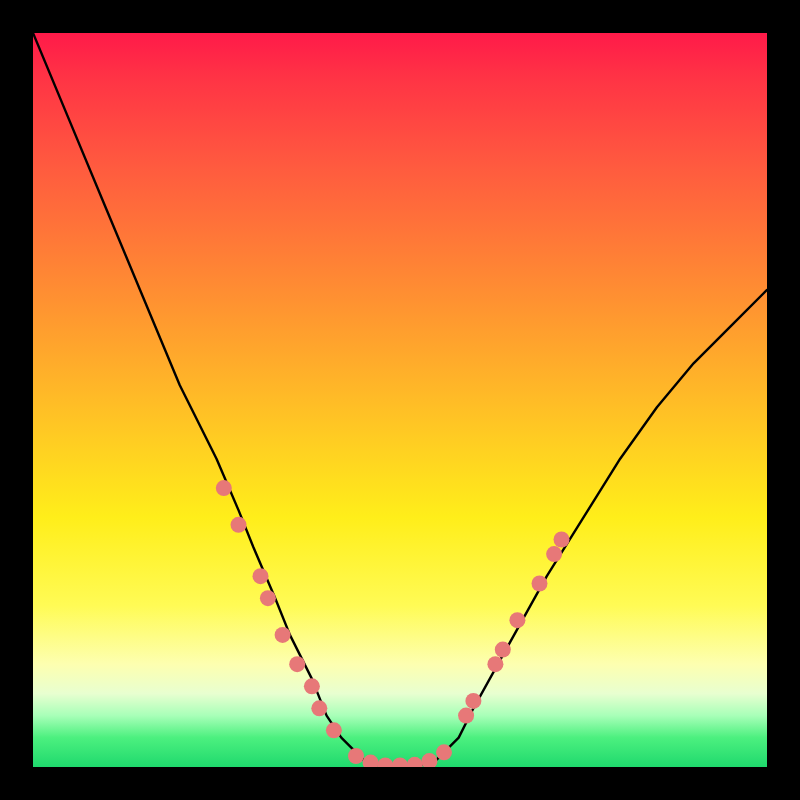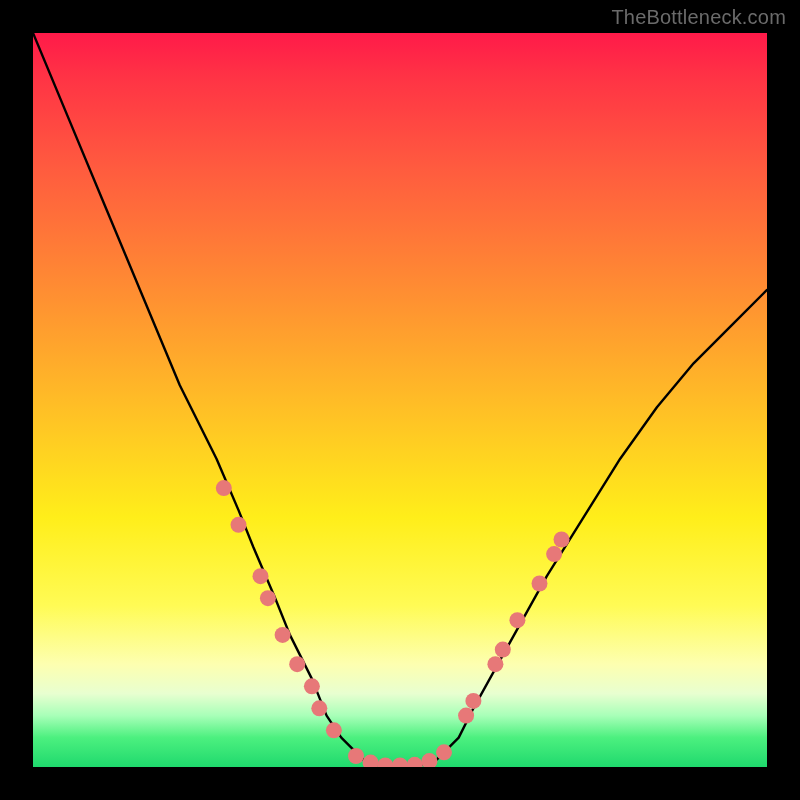--- a/index.html
+++ b/index.html
@@ -54,21 +54,20 @@
     color: #6b6b6b;
     font-size: 20px;
     letter-spacing: 0.2px;
     user-select: none;
   }
 </style>
 </head>
 <body>
 
 <div class="stage">
-  <div class="watermark">TheBottleneck.com</div>
   <div class="plot">
     <div class="gradient"></div>
     <svg class="curve" viewBox="0 0 734 734" preserveAspectRatio="none">
       <g id="curve-group">
           <path d="M0.0 0.0 L36.7 88.1 L73.4 176.2 L110.1 264.2 L146.8 352.3 L183.5 425.7 L205.5 477.1 L220.2 513.8 L242.2 565.2 L256.9 601.9 L278.9 645.9 L293.6 682.6 L308.3 704.6 L330.3 726.7 L352.3 734.0 L367.0 734.0 L381.7 734.0 L403.7 726.7 L425.7 704.6 L440.4 675.3 L477.1 609.2 L513.8 543.2 L550.5 484.4 L587.2 425.7 L623.9 374.3 L660.6 330.3 L697.3 293.6 L734.0 256.9" fill="none" stroke="#000000" stroke-width="2.4" stroke-linecap="round" stroke-linejoin="round"></path>
         </g>
       <g id="marker-group">
           <circle cx="190.8" cy="455.1" r="8" fill="#e77878"></circle>
           <circle cx="205.5" cy="491.8" r="8" fill="#e77878"></circle>
           <circle cx="227.5" cy="543.2" r="8" fill="#e77878"></circle>

